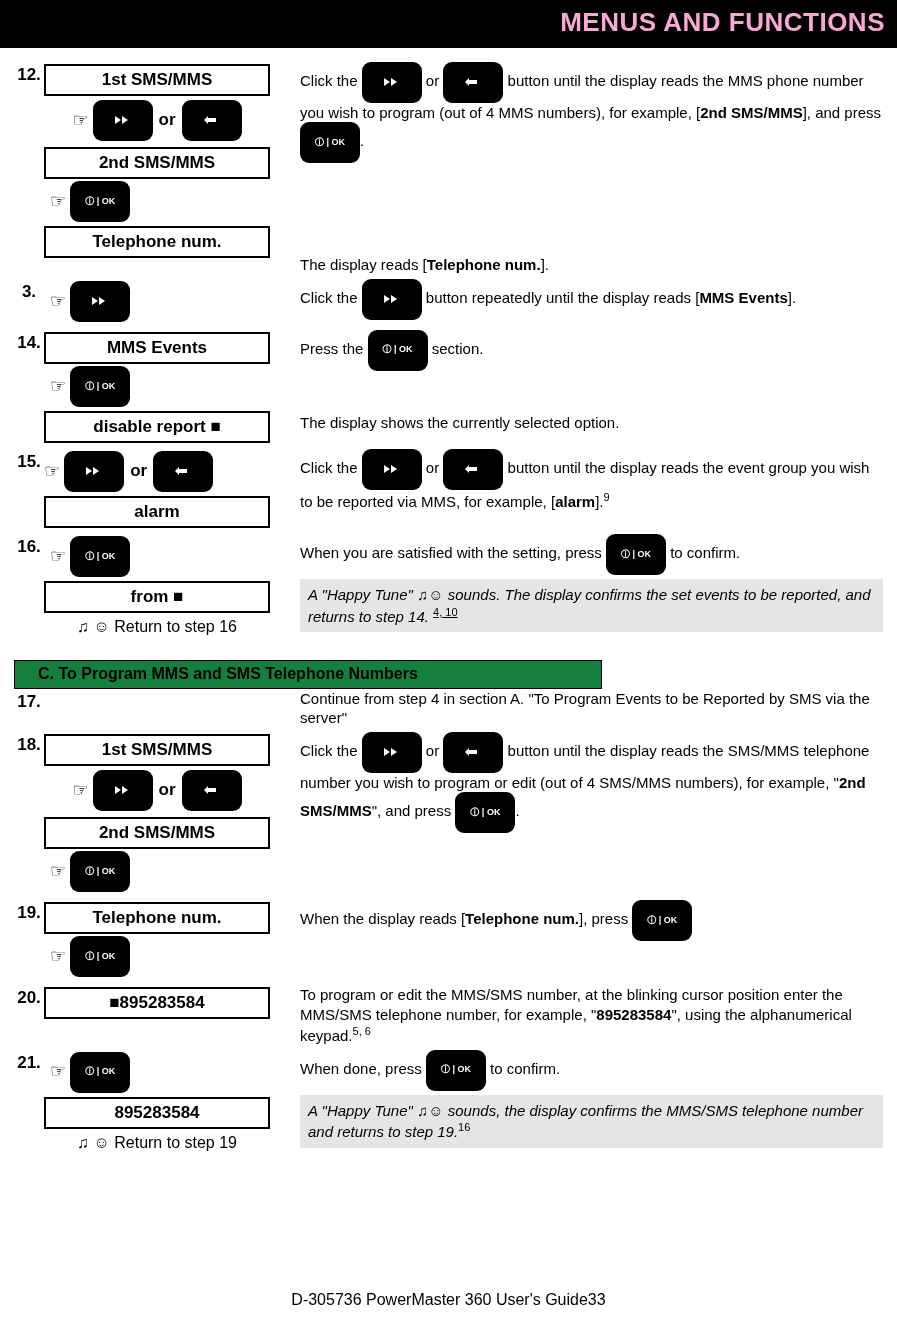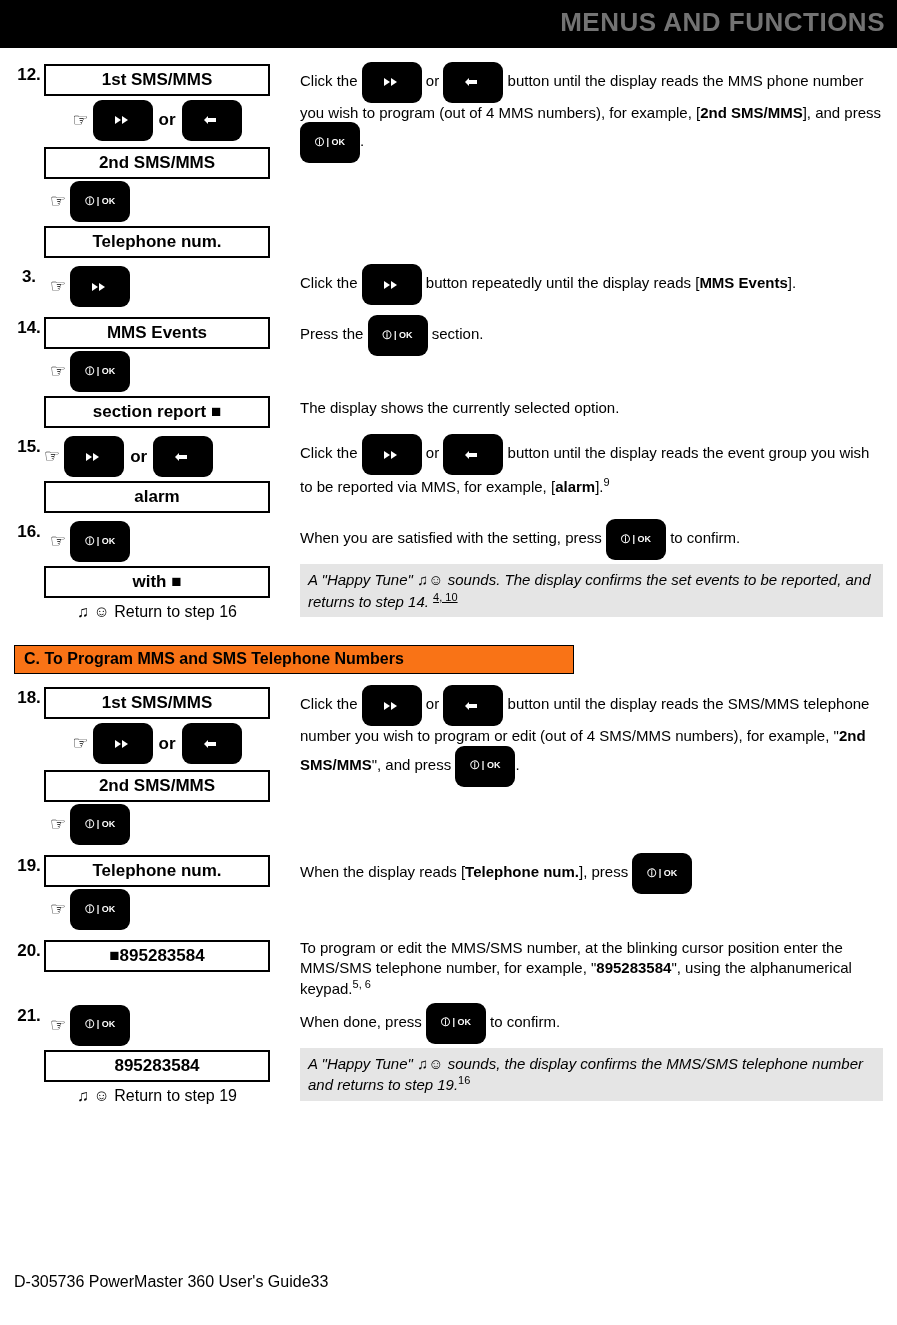--- a/index.html
+++ b/index.html
@@ -6,21 +6,21 @@
     font-family: Arial, Helvetica, sans-serif;
     font-size: 15px;
     margin: 0;
     padding: 0;
     width: 897px;
     color: #000;
     line-height: 1.3;
   }
   .header-bar {
     background: #000;
-    color: #737373;
+    color: #f9a8d4;
     font-weight: 900;
     text-align: right;
     font-size: 26px;
     padding: 6px 12px 8px 12px;
     font-family: Arial, Helvetica, sans-serif;
     letter-spacing: 0.5px;
   }
   .content {
     padding: 14px 14px 0 14px;
   }
@@ -85,40 +85,40 @@
     font-size: 17px;
   }
   .hand-icon {
     font-size: 18px;
     margin-right: 4px;
     display:inline-block;
   }
   .section-header {
     border: 1px solid #000;
     font-weight: bold;
-    padding: 3px 9px;
+    padding: 3px 23px;
     width: 540px;
-    background: #f97316;
+    background: #15803d;
     font-size: 16px;
-    margin: 18px 0 11px 0;
+    margin: 18px 0 0 0;
   }
   .note-box {
     background: #e5e5e5;
     font-style: italic;
     padding: 6px 8px;
     margin: 4px 0;
   }
   sup { font-size: 11px; }
   .footer {
     padding: 14px;
     display:flex;
-    justify-content:flex-start;
+    justify-content:center;
     font-size:16px;
     position: absolute;
-    bottom: 18px;
+    bottom: 0;
     width: 869px;
   }
   .page { position: relative; width:897px; height:1325px;}
   .return-text {
     text-align:center;
     margin:4px 24px 4px 0;
     font-size:16px;
   }
 </style>
 </head>
@@ -166,20 +166,23 @@
               </svg>
             </span><span> or </span><span class="btn">
               <svg width="20" height="10">
                 <path d="M14 3 H6 V1 L2 5 L6 9 V7 H14 Z" fill="white"></path>
               </svg>
             </span><span> button until the display reads the MMS phone number you wish to program (out of 4 MMS numbers), for example, [</span><b>2nd SMS/MMS</b><span>], and press </span><span class="btn">
               <span style="font-size:9px;">ⓘ | OK</span>
             </span><span>.</span>
     </div>
     <div style="height:92px;"></div>
+    <div>
+      <span>The display reads [</span><b>Telephone num.</b><span>].</span>
+    </div>
   </div>
 </div>
 
 <div class="step-row">
   <div class="num-col">3.</div>
   <div class="display-col">
     <div class="icon-row-left">
       <span class="hand-icon">☞</span>
       <span class="btn">
               <svg width="20" height="10">
@@ -202,21 +205,21 @@
 <div class="step-row">
   <div class="num-col">14.</div>
   <div class="display-col">
     <div class="display-box">MMS Events</div>
     <div class="icon-row-left">
       <span class="hand-icon">☞</span>
       <span class="btn">
               <span style="font-size:9px;">ⓘ | OK</span>
             </span>
     </div>
-    <div class="display-box">section report ■</div>
+    <div class="display-box">disable report ■</div>
   </div>
   <div class="desc-col">
     <div>
       <span>Press the </span><span class="btn">
               <span style="font-size:9px;">ⓘ | OK</span>
             </span><span> section.</span>
     </div>
     <div style="height:42px;"></div>
     <div>The display shows the currently selected option.</div>
   </div>
@@ -258,37 +261,42 @@
 
 <div class="step-row">
   <div class="num-col">16.</div>
   <div class="display-col">
     <div class="icon-row-left">
       <span class="hand-icon">☞</span>
       <span class="btn">
               <span style="font-size:9px;">ⓘ | OK</span>
             </span>
     </div>
-    <div class="display-box">with ■</div>
+    <div class="display-box">from ■</div>
     <div class="return-text">♫ <span>☺ Return to step 16</span></div>
   </div>
   <div class="desc-col">
     <div>
       <span>When you are satisfied with the setting, press </span><span class="btn">
               <span style="font-size:9px;">ⓘ | OK</span>
             </span><span> to confirm.</span>
     </div>
     <div class="note-box">
       <span>A "Happy Tune" </span>♫<span>☺ sounds. The display confirms the set events to be reported, and returns to step 14. </span><sup style="font-style:normal;text-decoration:underline;">4, 10</sup>
     </div>
   </div>
 </div>
 
 <div class="section-header">C. To Program MMS and SMS Telephone Numbers</div>
 
+<div class="step-row">
+  <div class="num-col">17.</div>
+  <div class="display-col"></div>
+  <div class="desc-col">Continue from step 4 in section A. "To Program Events to be Reported by SMS via the server"</div>
+</div>
 
 <div class="step-row">
   <div class="num-col">18.</div>
   <div class="display-col">
     <div class="display-box">1st SMS/MMS</div>
     <div class="icon-row">
       <span class="hand-icon">☞</span>
       <span class="btn">
               <svg width="20" height="10">
                 <polygon points="2,1 8,5 2,9" fill="white"></polygon>

